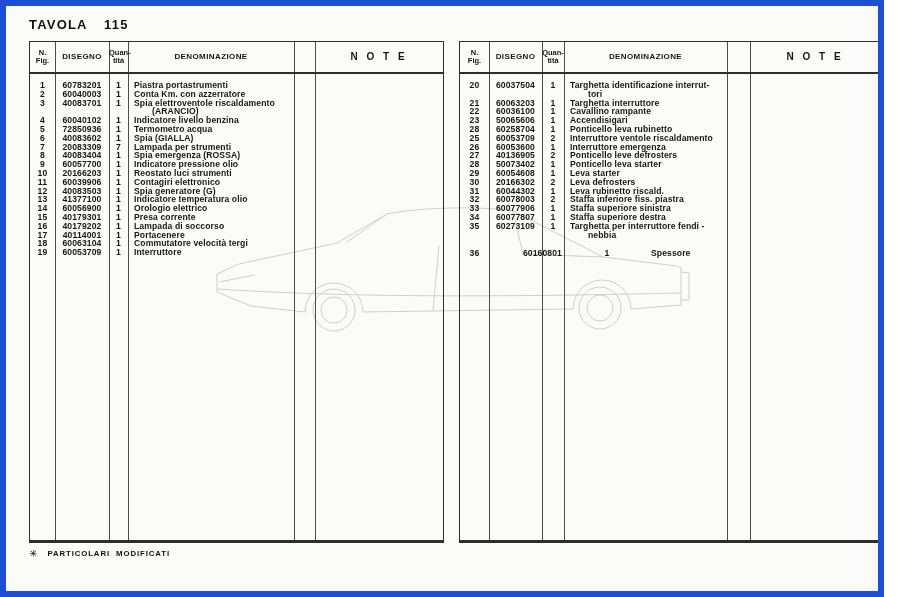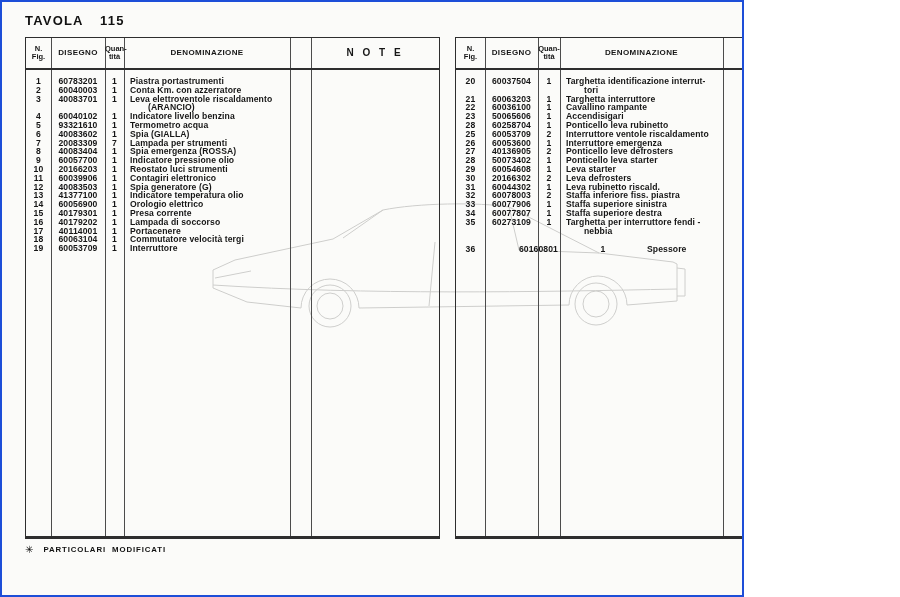--- a/index.html
+++ b/index.html
@@ -1,18 +1,18 @@
 <!DOCTYPE html>
 <html><head>
 <meta charset="utf-8">
 <style>
   html,body{margin:0;padding:0;background:#ffffff;}
   .page{
-    position:relative;width:744px;height:597px;box-sizing:border-box;
-    background:#fbfbf9;border:2px solid #1d4ed8;overflow:hidden;
+    position:relative;width:884px;height:597px;box-sizing:border-box;
+    background:#fbfbf9;border:6px solid #1d4ed8;overflow:hidden;
     font-family:"Liberation Sans","DejaVu Sans",sans-serif;color:#161616;
   }
   .title{
     position:absolute;left:23px;top:11px;font-size:13px;font-weight:700;
     letter-spacing:1.2px;word-spacing:12px;color:#111;
   }
   
   .car{position:absolute;left:205px;top:196px;z-index:0;}
   
   .ptable{
@@ -112,39 +112,39 @@
             <div class="nline">Conta Km. con azzerratore</div>
           </div>
           <div class="c c-mark"></div>
           <div class="c c-note"></div>
         </div>
         <div class="row">
           <div class="c c-fig">3</div>
           <div class="c c-dis">40083701</div>
           <div class="c c-qty">1</div>
           <div class="c c-name">
-            <div class="nline">Leva elettroventole riscaldamento</div>
+            <div class="nline">Spia elettroventole riscaldamento</div>
             <div class="nline n2">(ARANCIO)</div>
           </div>
           <div class="c c-mark"></div>
           <div class="c c-note"></div>
         </div>
         <div class="row">
           <div class="c c-fig">4</div>
           <div class="c c-dis">60040102</div>
           <div class="c c-qty">1</div>
           <div class="c c-name">
             <div class="nline">Indicatore livello benzina</div>
           </div>
           <div class="c c-mark"></div>
           <div class="c c-note"></div>
         </div>
         <div class="row">
           <div class="c c-fig">5</div>
-          <div class="c c-dis">93321610</div>
+          <div class="c c-dis">72850936</div>
           <div class="c c-qty">1</div>
           <div class="c c-name">
             <div class="nline">Termometro acqua</div>
           </div>
           <div class="c c-mark"></div>
           <div class="c c-note"></div>
         </div>
         <div class="row">
           <div class="c c-fig">6</div>
           <div class="c c-dis">40083602</div>

